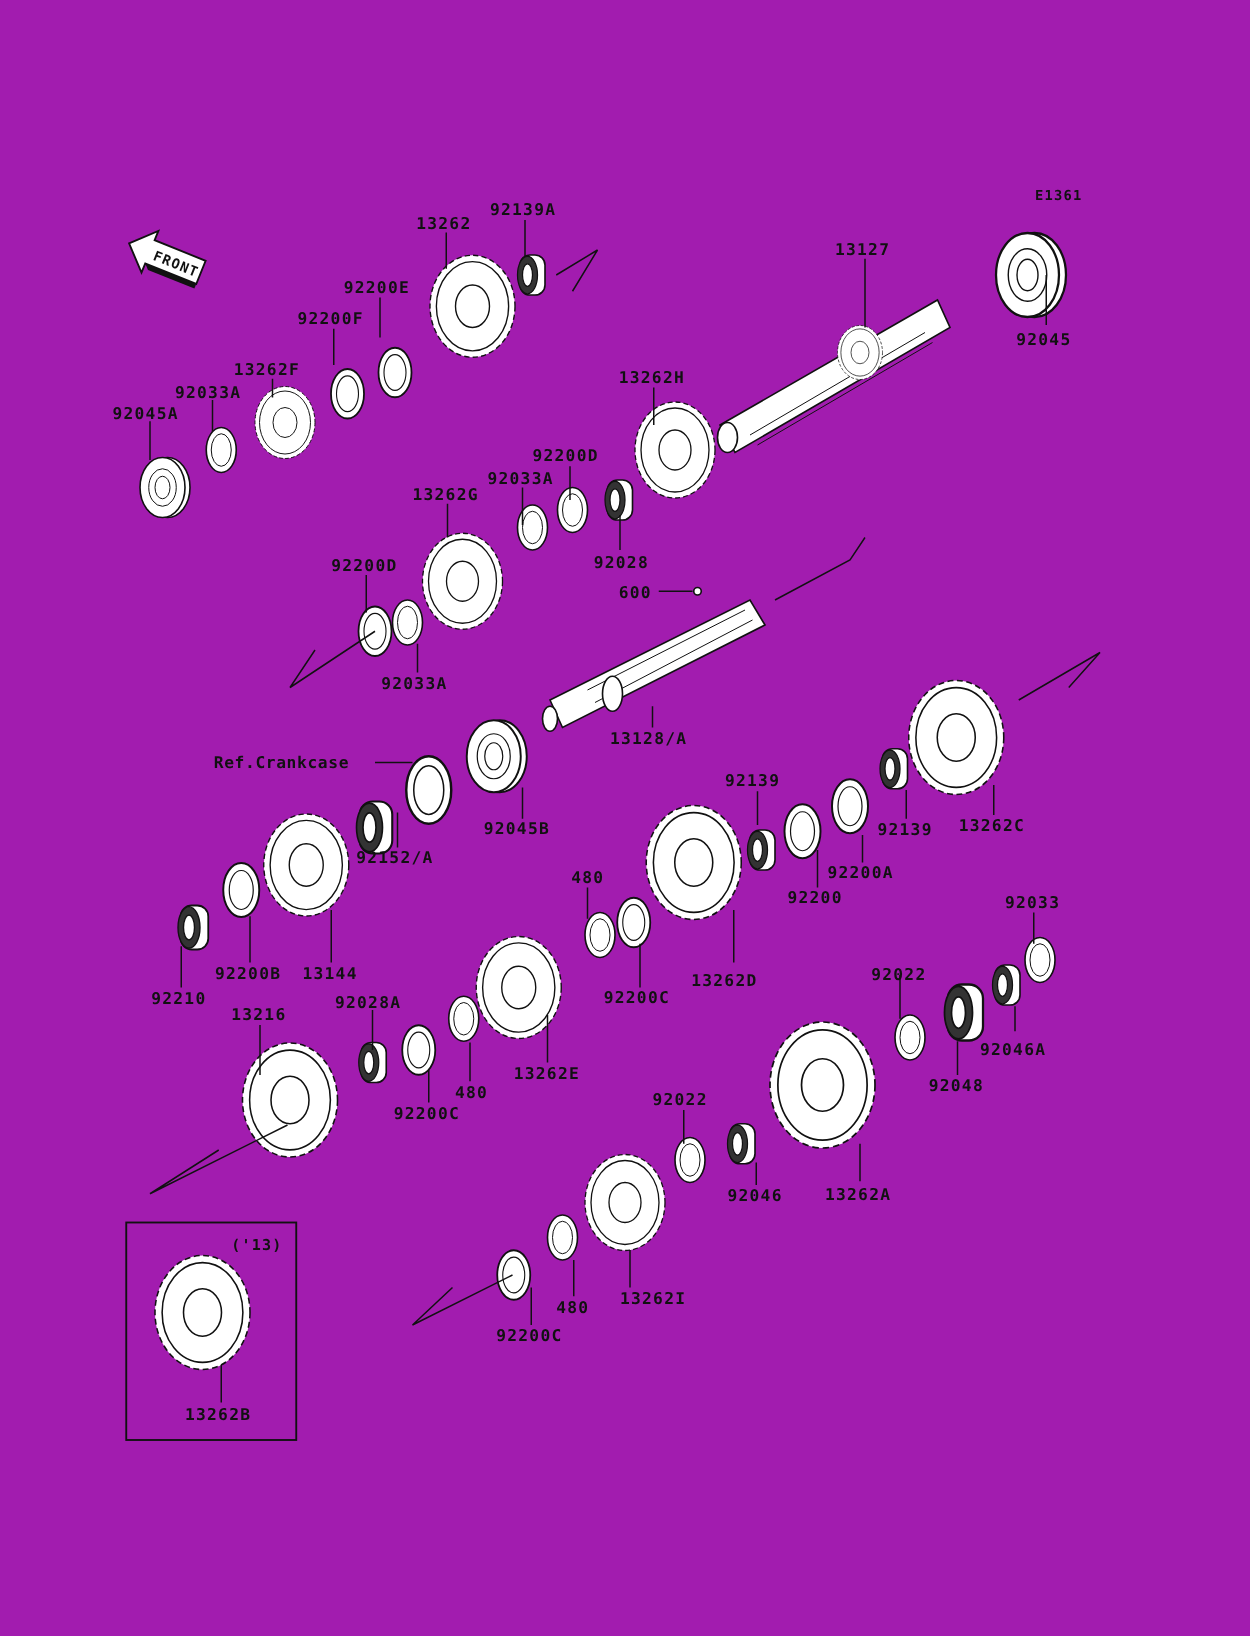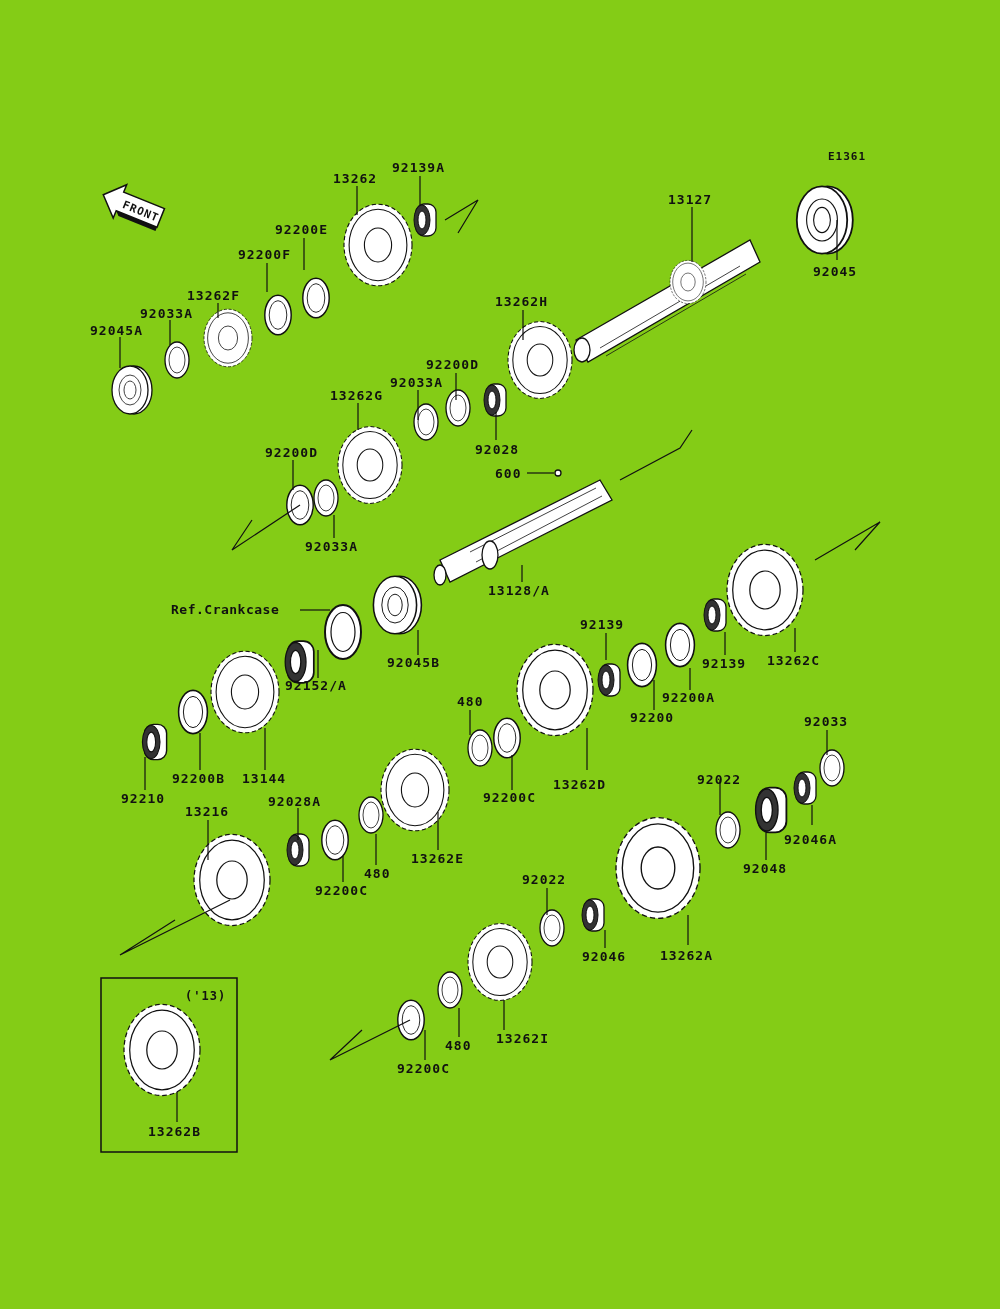--- a/index.html
+++ b/index.html
@@ -1,16 +1,16 @@
 <!DOCTYPE html>
 <html><head>
 <meta charset="utf-8">
 <style>
   html, body { margin: 0; padding: 0; background: #fcfdfb; }
-  #canvas { position: relative; width: 1000px; height: 1309px; overflow: hidden; background: #84cc16; }
+  #canvas { position: relative; width: 1000px; height: 1309px; overflow: hidden; background: #a21caf; }
   svg#art { position: absolute; left: 0; top: 0; }
   .lbl { font-family: "DejaVu Sans Mono", "Liberation Mono", monospace; font-weight: bold; font-size: 13px; fill: #111; letter-spacing: 1px; }
   .ln { stroke: #111; stroke-width: 1.2; fill: none; }
   .part { stroke: #111; stroke-width: 1.3; fill: #fff; }
   .thin { stroke: #111; stroke-width: 0.8; fill: none; }
   .dark { fill: #333; stroke: #111; stroke-width: 1; }
 </style>
 </head>
 <body>
 

